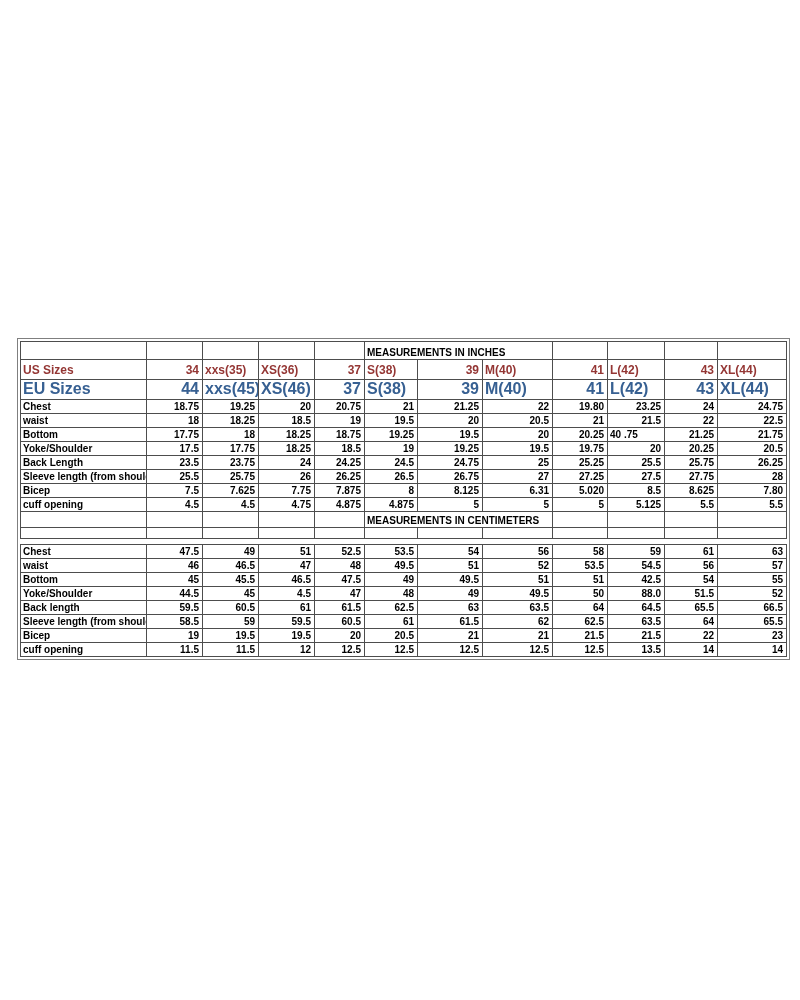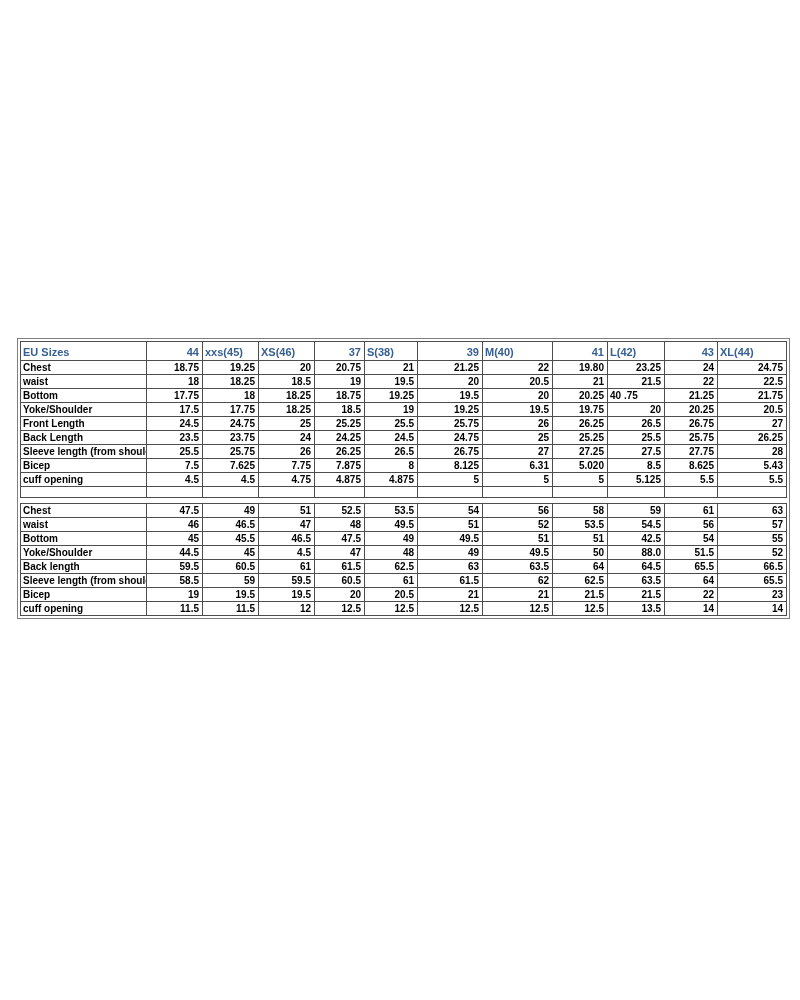--- a/index.html
+++ b/index.html
@@ -35,21 +35,21 @@
     font-size: 10px;
     font-weight: bold;
     color: #000000;
     white-space: nowrap;
     overflow: hidden;
     vertical-align: bottom;
     line-height: 1.15;
   }
   tr.r-band td   { height: 16px; }
   tr.r-us td     { height: 18px; font-size: 12px; }
-  tr.r-eu td     { height: 17px; font-size: 11px; }
+  tr.r-eu td     { height: 17px; font-size: 16px; }
   tr.r-data td   { height: 12px; }
   tr.r-cmband td { height: 14px; }
   tr.r-empty td  { height: 9px; }
   td.align-left  { text-align: left; }
   td.align-right { text-align: right; }
   td.band-title  {
     font-size: 11px;
     font-weight: bold;
     color: #000000;
     text-align: left;
@@ -74,20 +74,46 @@
           <col style="width: 50px;">
           <col style="width: 53px;">
           <col style="width: 65px;">
           <col style="width: 70px;">
           <col style="width: 55px;">
           <col style="width: 57px;">
           <col style="width: 53px;">
           <col style="width: 69px;">
         </colgroup>
         <tbody>
+          <tr class="r-band">
+            <td></td>
+            <td></td>
+            <td></td>
+            <td></td>
+            <td></td>
+            <td class="band-title" colspan="3">MEASUREMENTS IN INCHES</td>
+            <td></td>
+            <td></td>
+            <td></td>
+            <td></td>
+          </tr>
+          <tr class="r-us us-row">
+            <td class="align-left">US Sizes</td>
+            <td class="align-right">34</td>
+            <td class="align-left">xxs(35)</td>
+            <td class="align-left">XS(36)</td>
+            <td class="align-right">37</td>
+            <td class="align-left">S(38)</td>
+            <td class="align-right">39</td>
+            <td class="align-left">M(40)</td>
+            <td class="align-right">41</td>
+            <td class="align-left">L(42)</td>
+            <td class="align-right">43</td>
+            <td class="align-left">XL(44)</td>
+          </tr>
           <tr class="r-eu eu-row">
             <td class="align-left">EU Sizes</td>
             <td class="align-right">44</td>
             <td class="align-left">xxs(45)</td>
             <td class="align-left">XS(46)</td>
             <td class="align-right">37</td>
             <td class="align-left">S(38)</td>
             <td class="align-right">39</td>
             <td class="align-left">M(40)</td>
             <td class="align-right">41</td>
@@ -145,34 +171,20 @@
             <td class="align-right">18.5</td>
             <td class="align-right">19</td>
             <td class="align-right">19.25</td>
             <td class="align-right">19.5</td>
             <td class="align-right">19.75</td>
             <td class="align-right">20</td>
             <td class="align-right">20.25</td>
             <td class="align-right">20.5</td>
           </tr>
           <tr class="r-data">
-            <td class="align-left">Front Length</td>
-            <td class="align-right">24.5</td>
-            <td class="align-right">24.75</td>
-            <td class="align-right">25</td>
-            <td class="align-right">25.25</td>
-            <td class="align-right">25.5</td>
-            <td class="align-right">25.75</td>
-            <td class="align-right">26</td>
-            <td class="align-right">26.25</td>
-            <td class="align-right">26.5</td>
-            <td class="align-right">26.75</td>
-            <td class="align-right">27</td>
-          </tr>
-          <tr class="r-data">
             <td class="align-left">Back Length</td>
             <td class="align-right">23.5</td>
             <td class="align-right">23.75</td>
             <td class="align-right">24</td>
             <td class="align-right">24.25</td>
             <td class="align-right">24.5</td>
             <td class="align-right">24.75</td>
             <td class="align-right">25</td>
             <td class="align-right">25.25</td>
             <td class="align-right">25.5</td>
@@ -198,36 +210,48 @@
             <td class="align-right">7.5</td>
             <td class="align-right">7.625</td>
             <td class="align-right">7.75</td>
             <td class="align-right">7.875</td>
             <td class="align-right">8</td>
             <td class="align-right">8.125</td>
             <td class="align-right">6.31</td>
             <td class="align-right">5.020</td>
             <td class="align-right">8.5</td>
             <td class="align-right">8.625</td>
-            <td class="align-right">5.43</td>
+            <td class="align-right">7.80</td>
           </tr>
           <tr class="r-data">
             <td class="align-left">cuff opening</td>
             <td class="align-right">4.5</td>
             <td class="align-right">4.5</td>
             <td class="align-right">4.75</td>
             <td class="align-right">4.875</td>
             <td class="align-right">4.875</td>
             <td class="align-right">5</td>
             <td class="align-right">5</td>
             <td class="align-right">5</td>
             <td class="align-right">5.125</td>
             <td class="align-right">5.5</td>
             <td class="align-right">5.5</td>
           </tr>
+          <tr class="r-cmband">
+            <td></td>
+            <td></td>
+            <td></td>
+            <td></td>
+            <td></td>
+            <td class="band-title" colspan="3">MEASUREMENTS IN CENTIMETERS</td>
+            <td></td>
+            <td></td>
+            <td></td>
+            <td></td>
+          </tr>
           <tr class="r-empty">
             <td></td>
             <td></td>
             <td></td>
             <td></td>
             <td></td>
             <td></td>
             <td></td>
             <td></td>
             <td></td>

